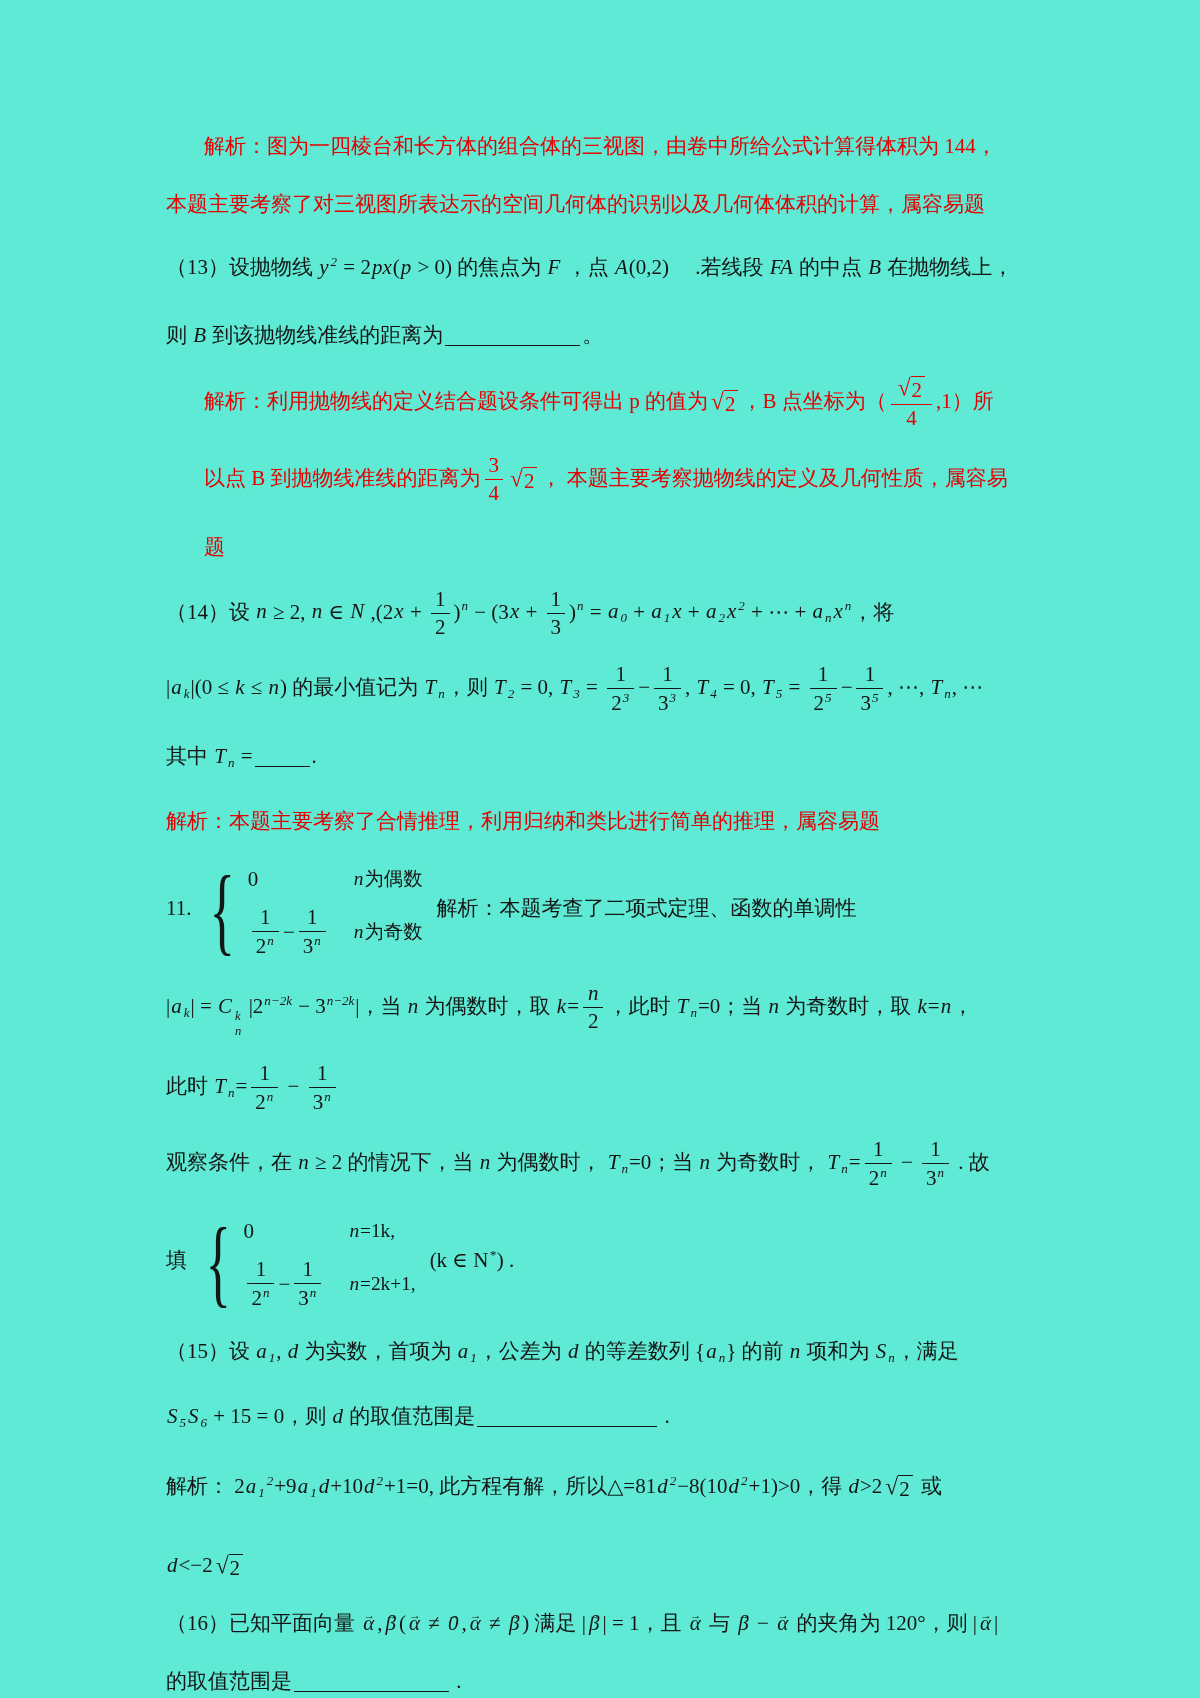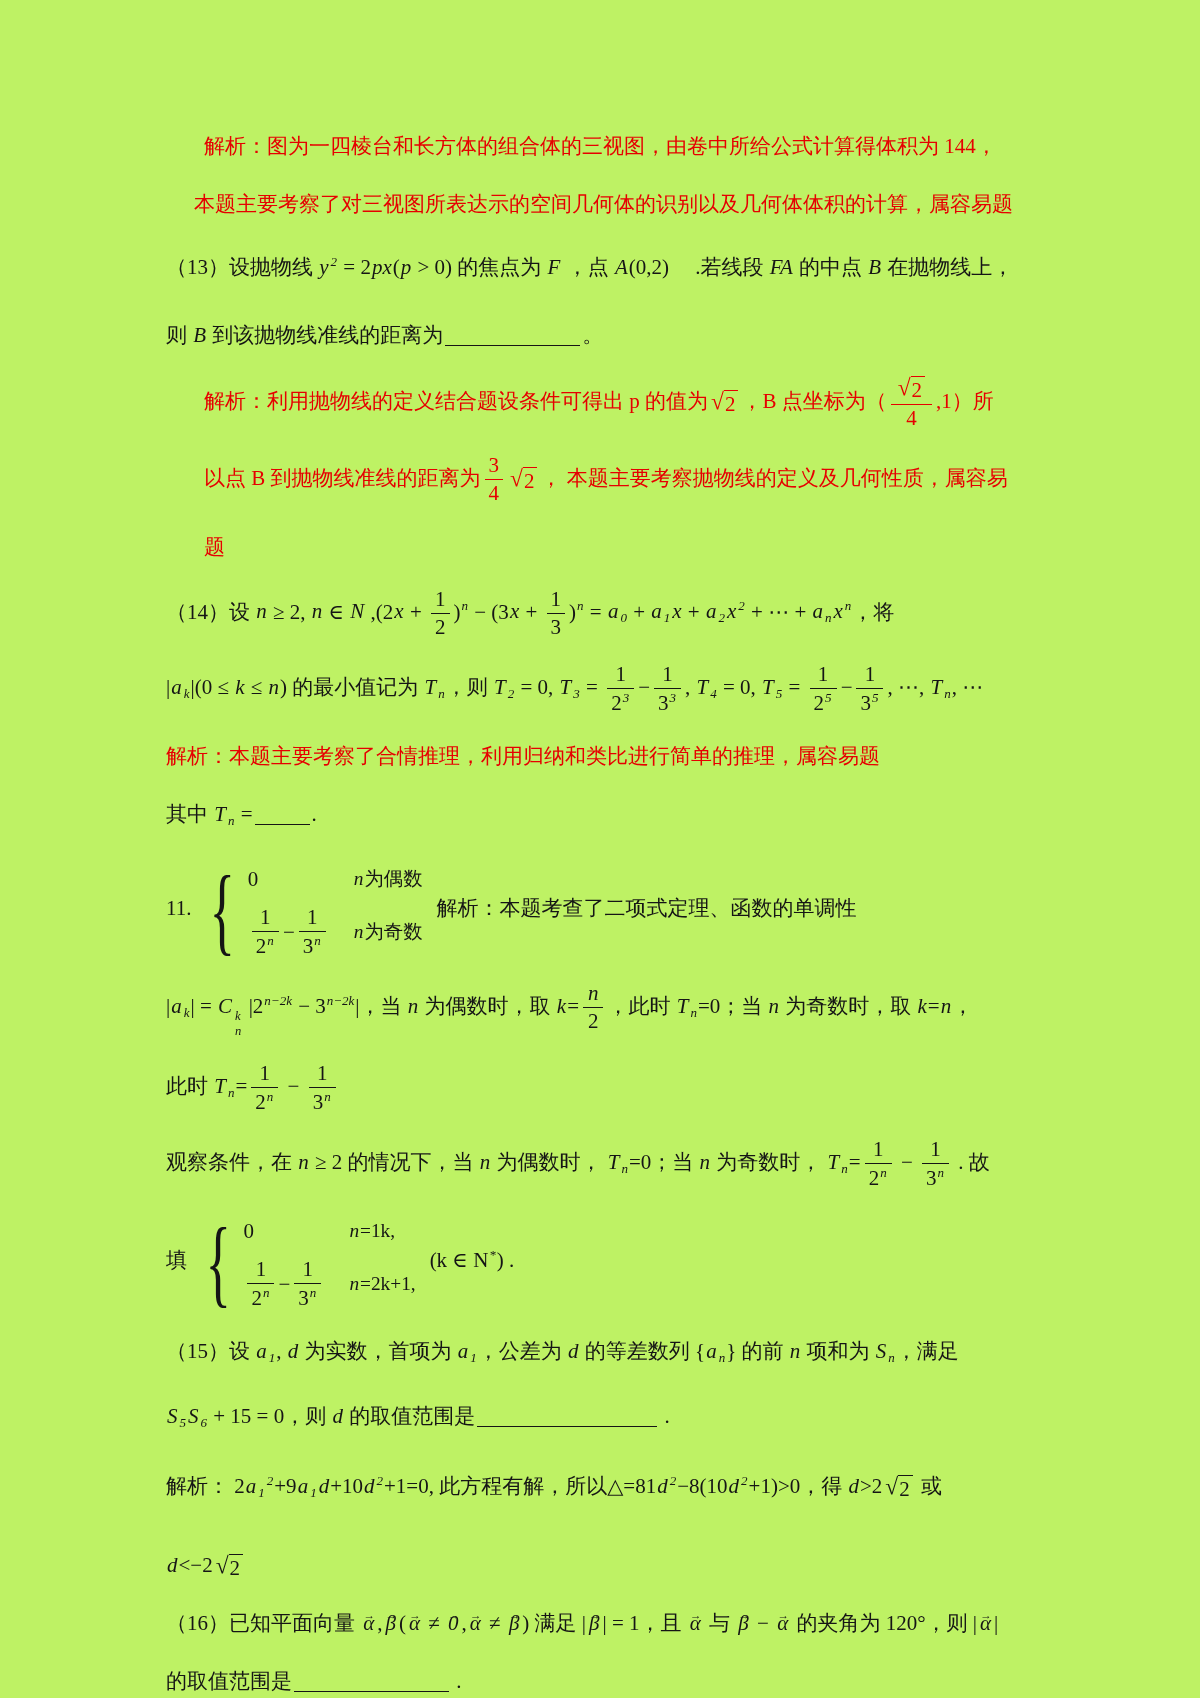--- a/index.html
+++ b/index.html
@@ -1,17 +1,17 @@
 <!DOCTYPE html>
 <html><head>
 <meta charset="utf-8">
 <style>
   html,body{margin:0;padding:0;background:#ffffff;}
   .page{
-    width:1200px;height:1698px;background:#bef264;box-sizing:border-box;
+    width:1200px;height:1698px;background:#5eead4;box-sizing:border-box;
     padding:128px 55px 30px 166px;overflow:hidden;
     font-family:"Liberation Serif","DejaVu Serif",serif;
     font-size:21px;color:#151515;
   }
   .line{white-space:nowrap;margin-bottom:22px;line-height:36px;}
   .line.indent{padding-left:38px;}
   .run{display:inline;}
   .run.m{font-style:italic;padding:0 1px;}
   .sup{font-size:0.62em;font-style:italic;vertical-align:0.6em;padding:0 1px;}
   .sub{font-size:0.62em;font-style:italic;vertical-align:-0.3em;padding:0 1px;}
@@ -31,39 +31,39 @@
   .cases .crow{display:inline-flex;align-items:center;}
   .cases .cval{display:inline-flex;align-items:center;min-width:105px;}
   .cases .cond{font-size:0.92em;}
 </style>
 </head>
 <body>
 
 <div class="page">
   <div id="doc">
       <div class="line indent" style="color: rgb(230, 0, 0);"><span class="run t">解析：图为一四棱台和长方体的组合体的三视图，由卷中所给公式计算得体积为 144，</span></div>
-      <div class="line" style="color: rgb(230, 0, 0); margin-left: 28px;"><span class="run t">本题主要考察了对三视图所表达示的空间几何体的识别以及几何体体积的计算，属容易题</span></div>
+      <div class="line" style="color: rgb(230, 0, 0);"><span class="run t">本题主要考察了对三视图所表达示的空间几何体的识别以及几何体体积的计算，属容易题</span></div>
       <div class="line" style="color: rgb(21, 21, 21);"><span class="run t">（13）设抛物线 </span><span class="run m">y</span><span class="sup">2</span><span class="run t"> = 2</span><span class="run m">px</span><span class="run t">(</span><span class="run m">p</span><span class="run t"> &gt; 0) 的焦点为 </span><span class="run m">F</span><span class="run t"> ，点 </span><span class="run m">A</span><span class="run t">(0,2)　 .若线段 </span><span class="run m">FA</span><span class="run t"> 的中点 </span><span class="run m">B</span><span class="run t"> 在抛物线上，</span></div>
       <div class="line" style="color: rgb(21, 21, 21); margin-top: 32px;"><span class="run t">则 </span><span class="run m">B</span><span class="run t"> 到该抛物线准线的距离为</span><span class="blank" style="width: 135px;"></span><span class="run t">。</span></div>
       <div class="line indent" style="color: rgb(230, 0, 0);"><span class="run t">解析：利用抛物线的定义结合题设条件可得出 p 的值为</span><span class="sqrt">
           <span class="sign">√</span>
           <span class="rad"><span class="run t">2</span></span>
         </span><span class="run t">，B 点坐标为（</span><span class="frac"><span class="num"><span class="sqrt">
               <span class="sign">√</span>
               <span class="rad"><span class="run t">2</span></span>
             </span></span><span class="den"><span class="run t">4</span></span></span><span class="run t">,1）所</span></div>
       <div class="line indent" style="color: rgb(230, 0, 0);"><span class="run t">以点 B 到抛物线准线的距离为</span><span class="frac"><span class="num"><span class="run t">3</span></span><span class="den"><span class="run t">4</span></span></span><span class="sqrt">
           <span class="sign">√</span>
           <span class="rad"><span class="run t">2</span></span>
         </span><span class="run t">， 本题主要考察抛物线的定义及几何性质，属容易</span></div>
       <div class="line indent" style="color: rgb(230, 0, 0);"><span class="run t">题</span></div>
       <div class="line" style="color: rgb(21, 21, 21);"><span class="run t">（14）设 </span><span class="run m">n</span><span class="run t"> ≥ 2, </span><span class="run m">n</span><span class="run t"> ∈ </span><span class="run m">N</span><span class="run t"> ,(2</span><span class="run m">x</span><span class="run t"> + </span><span class="frac"><span class="num"><span class="run t">1</span></span><span class="den"><span class="run t">2</span></span></span><span class="run t">)</span><span class="sup">n</span><span class="run t"> − (3</span><span class="run m">x</span><span class="run t"> + </span><span class="frac"><span class="num"><span class="run t">1</span></span><span class="den"><span class="run t">3</span></span></span><span class="run t">)</span><span class="sup">n</span><span class="run t"> = </span><span class="run m">a</span><span class="sub">0</span><span class="run t"> + </span><span class="run m">a</span><span class="sub">1</span><span class="run m">x</span><span class="run t"> + </span><span class="run m">a</span><span class="sub">2</span><span class="run m">x</span><span class="sup">2</span><span class="run t"> + ⋯ + </span><span class="run m">a</span><span class="sub">n</span><span class="run m">x</span><span class="sup">n</span><span class="run t">，将</span></div>
       <div class="line" style="color: rgb(21, 21, 21);"><span class="run t">|</span><span class="run m">a</span><span class="sub">k</span><span class="run t">|(0 ≤ </span><span class="run m">k</span><span class="run t"> ≤ </span><span class="run m">n</span><span class="run t">) 的最小值记为 </span><span class="run m">T</span><span class="sub">n</span><span class="run t">，则 </span><span class="run m">T</span><span class="sub">2</span><span class="run t"> = 0, </span><span class="run m">T</span><span class="sub">3</span><span class="run t"> = </span><span class="frac"><span class="num"><span class="run t">1</span></span><span class="den"><span class="run t">2</span><span class="sup">3</span></span></span><span class="run t">−</span><span class="frac"><span class="num"><span class="run t">1</span></span><span class="den"><span class="run t">3</span><span class="sup">3</span></span></span><span class="run t">, </span><span class="run m">T</span><span class="sub">4</span><span class="run t"> = 0, </span><span class="run m">T</span><span class="sub">5</span><span class="run t"> = </span><span class="frac"><span class="num"><span class="run t">1</span></span><span class="den"><span class="run t">2</span><span class="sup">5</span></span></span><span class="run t">−</span><span class="frac"><span class="num"><span class="run t">1</span></span><span class="den"><span class="run t">3</span><span class="sup">5</span></span></span><span class="run t">, ⋯, </span><span class="run m">T</span><span class="sub">n</span><span class="run t">, ⋯</span></div>
+      <div class="line" style="color: rgb(21, 21, 21);"><span class="run t">其中 </span><span class="run m">T</span><span class="sub">n</span><span class="run t"> =</span><span class="blank" style="width: 55px;"></span><span class="run t">.</span></div>
       <div class="line" style="color: rgb(230, 0, 0);"><span class="run t">解析：本题主要考察了合情推理，利用归纳和类比进行简单的推理，属容易题</span></div>
-      <div class="line" style="color: rgb(21, 21, 21);"><span class="run t">其中 </span><span class="run m">T</span><span class="sub">n</span><span class="run t"> =</span><span class="blank" style="width: 55px;"></span><span class="run t">.</span></div>
       <div class="line" style="color: rgb(21, 21, 21);"><span class="run t">11.</span><span class="cases">
           <span class="brace">{</span>
           <span class="rows">
             <span class="crow">
               <span class="cval">
                 <span class="run t">0</span>
               </span>
               <span class="cond"><span class="run m">n</span><span class="run t">为偶数</span></span>
             </span>
             <span class="crow">

